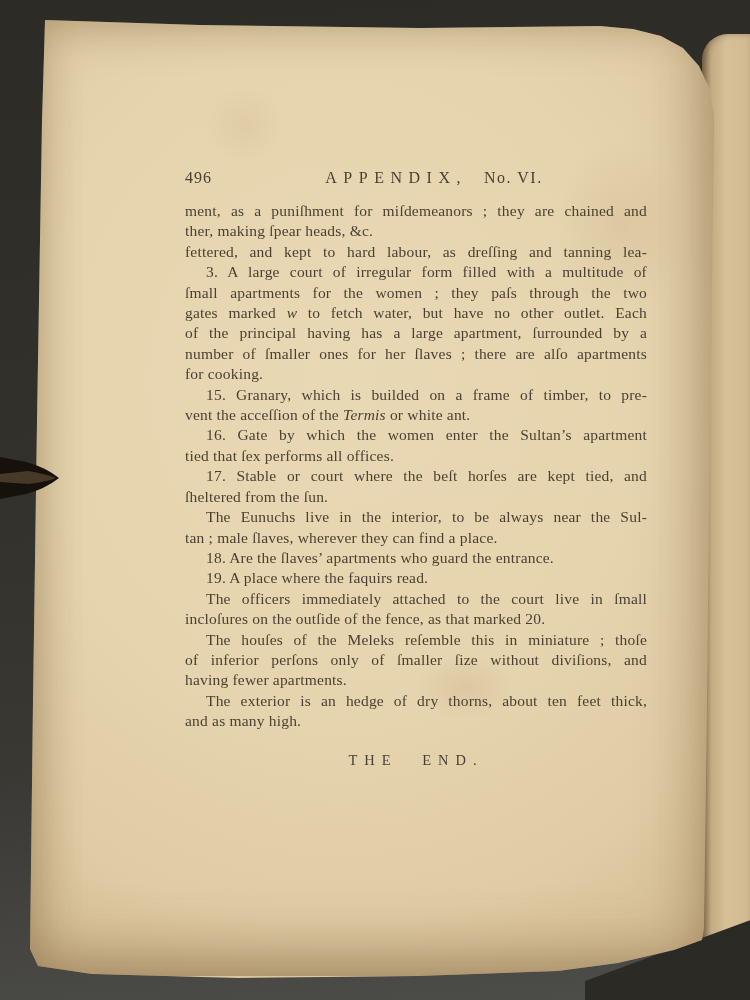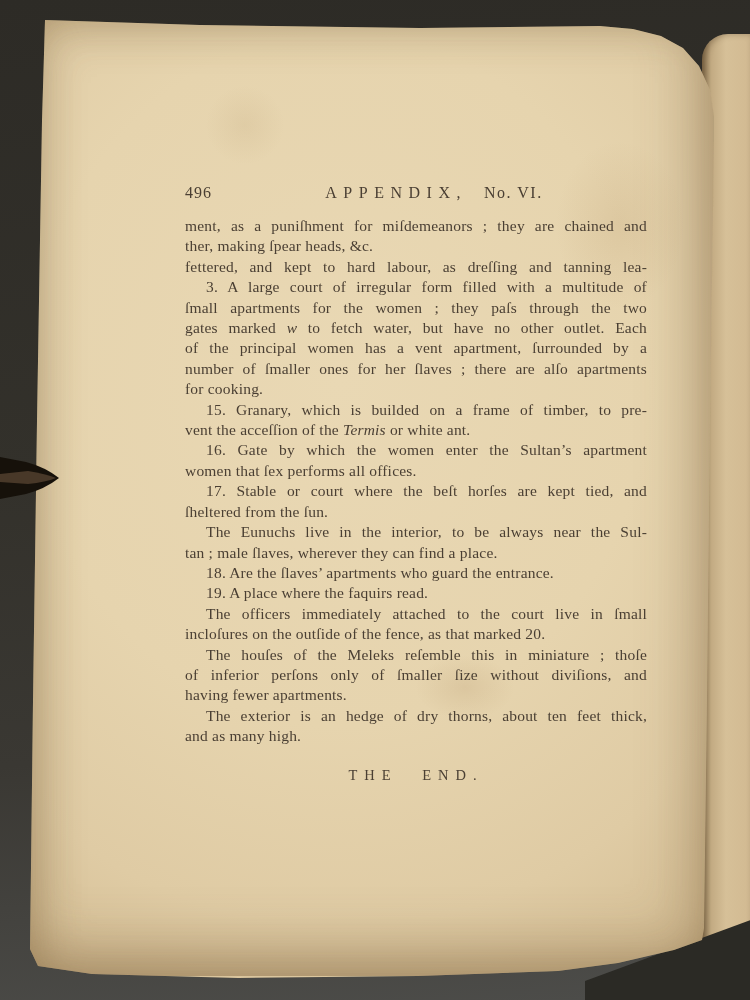--- a/index.html
+++ b/index.html
@@ -66,21 +66,21 @@
     background: radial-gradient(ellipse, rgba(140,100,55,0.12), rgba(140,100,55,0) 70%); }
   .stain.s3 { left: 205px; top: 85px; width: 80px; height: 80px;
     background: radial-gradient(ellipse, rgba(150,115,65,0.09), rgba(150,115,65,0) 70%); }
 
   
   .clasp { position: absolute; left: 0; top: 452px; }
 
   
   .content {
     position: absolute;
-    left: 185px; top: 184px;
+    left: 185px; top: 169px;
     width: 462px;
     color: var(--ink, #4a3f33);
     font-size: 15.5px;
     letter-spacing: 0.2px;
   }
 
   .page-header { display: flex; align-items: baseline; height: 22px; }
   .page-num  { width: 70px; font-size: 16px; letter-spacing: 1px; }
   .title-wrap { flex: 1; text-align: center; white-space: nowrap; }
   .title      { letter-spacing: 6.5px; font-size: 16px; }
@@ -130,27 +130,27 @@
         <span class="hdr-spacer"></span>
       </div>
 
       <div class="text-body">
           <div class="line"><span>ment, as a puniſhment for miſdemeanors ; they are chained and</span></div>
           <div class="line last"><span>ther, making ſpear heads, &amp;c.</span></div>
           <div class="line"><span>fettered, and kept to hard labour, as dreſſing and tanning lea-</span></div>
           <div class="line indent"><span>3. A large court of irregular form filled with a multitude of</span></div>
           <div class="line"><span>ſmall apartments for the women ; they paſs through the two</span></div>
           <div class="line"><span>gates marked </span><i>w</i><span> to fetch water, but have no other outlet. Each</span></div>
-          <div class="line"><span>of the principal women has a vent apartment, ſurrounded by a</span></div>
+          <div class="line"><span>of the principal having has a large apartment, ſurrounded by a</span></div>
           <div class="line"><span>number of ſmaller ones for her ſlaves ; there are alſo apartments</span></div>
           <div class="line last"><span>for cooking.</span></div>
           <div class="line indent"><span>15. Granary, which is builded on a frame of timber, to pre-</span></div>
           <div class="line last"><span>vent the acceſſion of the </span><i>Termis</i><span> or white ant.</span></div>
           <div class="line indent"><span>16. Gate by which the women enter the Sultan’s apartment</span></div>
-          <div class="line last"><span>women that ſex performs all offices.</span></div>
+          <div class="line last"><span>tied that ſex performs all offices.</span></div>
           <div class="line indent"><span>17. Stable or court where the beſt horſes are kept tied, and</span></div>
           <div class="line last"><span>ſheltered from the ſun.</span></div>
           <div class="line indent"><span>The Eunuchs live in the interior, to be always near the Sul-</span></div>
           <div class="line last"><span>tan ; male ſlaves, wherever they can find a place.</span></div>
           <div class="line last indent"><span>18. Are the ſlaves’ apartments who guard the entrance.</span></div>
           <div class="line last indent"><span>19. A place where the faquirs read.</span></div>
           <div class="line indent"><span>The officers immediately attached to the court live in ſmall</span></div>
           <div class="line last"><span>incloſures on the outſide of the fence, as that marked 20.</span></div>
           <div class="line indent"><span>The houſes of the Meleks reſemble this in miniature ; thoſe</span></div>
           <div class="line"><span>of inferior perſons only of ſmaller ſize without diviſions, and</span></div>

